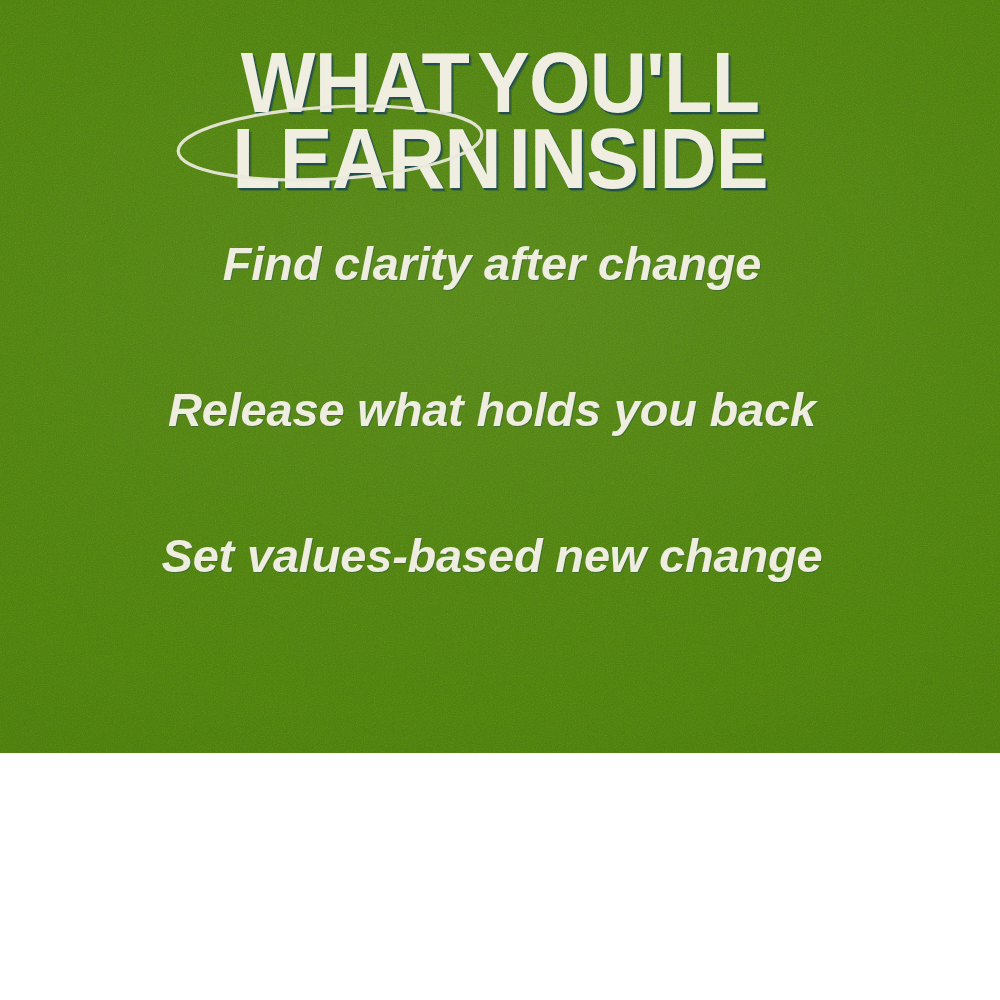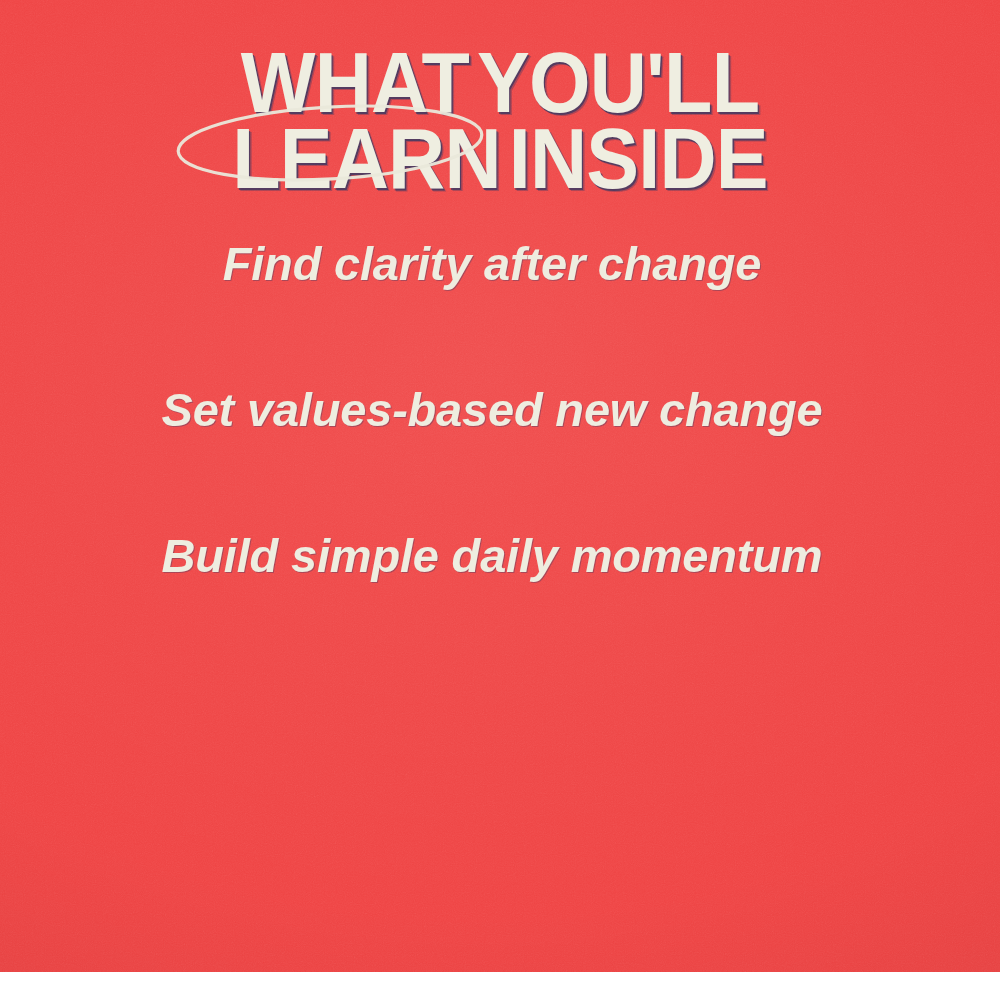--- a/index.html
+++ b/index.html
@@ -9,22 +9,22 @@
   body {
     width: 1000px;
     height: 1000px;
     overflow: hidden;
     font-family: "Liberation Sans", sans-serif;
   }
 
   #poster {
     position: relative;
     width: 1000px;
-    height: 972px;
-    background: #ef4444;
+    height: 753px;
+    background: #4d7c0f;
     overflow: hidden;
   }
 
   
   #grain {
     position: absolute;
     inset: 0;
     pointer-events: none;
     opacity: .30;
     mix-blend-mode: overlay;
@@ -144,17 +144,17 @@
   </div>
 
   <svg id="ellipse-wrap" xmlns="http://www.w3.org/2000/svg" width="1000" height="1000" viewBox="0 0 1000 1000" preserveAspectRatio="none" aria-hidden="true">
     <g transform="rotate(-3.2 330 143)">
       <ellipse cx="330" cy="143" rx="152" ry="36" fill="none" stroke="#e9e8da" stroke-width="3.2" stroke-linecap="round" opacity="0.95"></ellipse>
     </g>
   </svg>
 
   <div class="points">
     <span class="point"><span>Find clarity after change</span></span>
+    <span class="point"><span>Release what holds you back</span></span>
     <span class="point"><span>Set values-based new change</span></span>
-    <span class="point"><span>Build simple daily momentum</span></span>
   </div>
 
 </div>
 
 </body></html>

